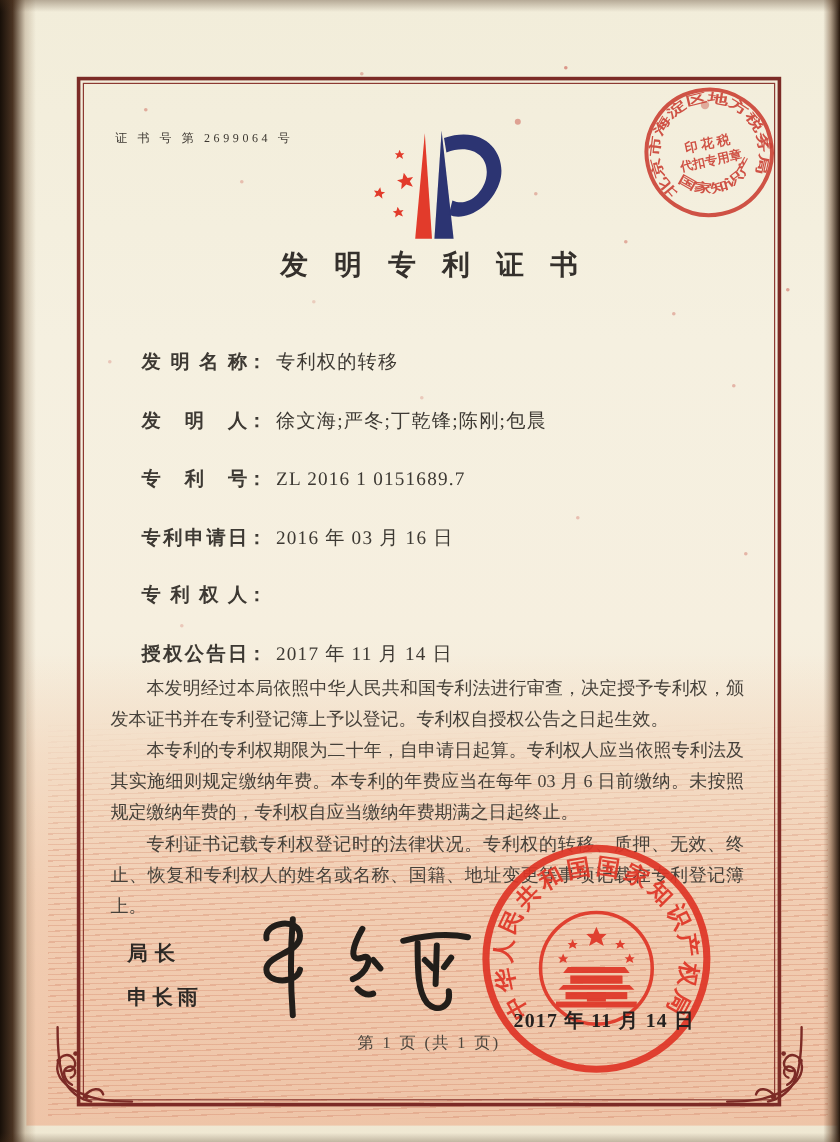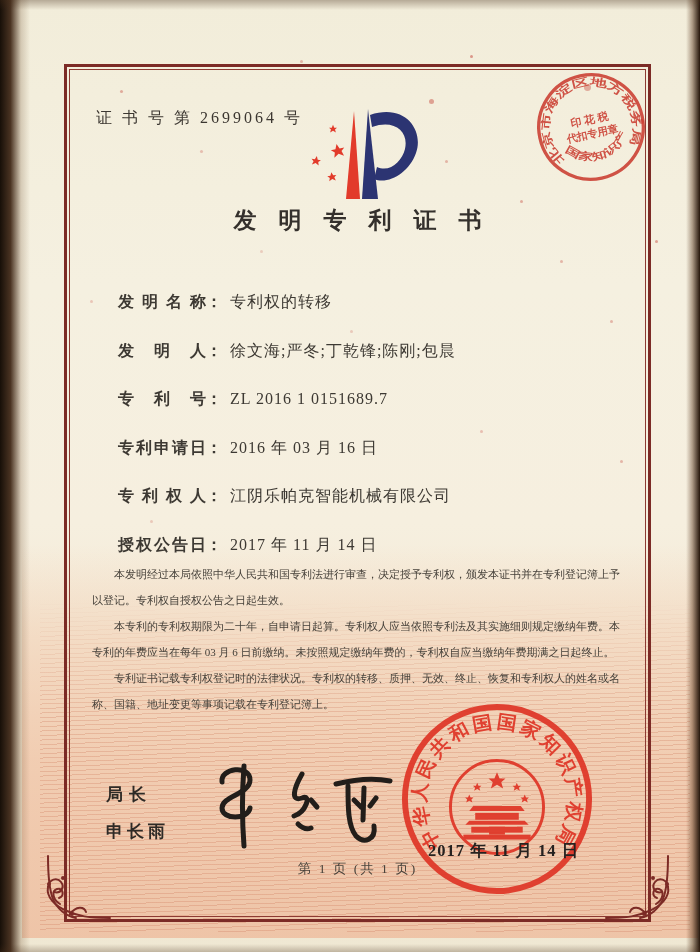--- a/index.html
+++ b/index.html
@@ -30,30 +30,30 @@
   .flourish.br{right:20px;bottom:22px;transform:scaleX(-1);}
   
   .speckles{position:absolute;left:0;top:0;width:3px;height:3px;border-radius:50%;background:transparent;
     box-shadow:120px 90px 0 rgba(190,45,35,.35), 300px 60px 0 rgba(190,45,35,.3), 430px 100px 0 1px rgba(190,45,35,.4),
     470px 55px 0 rgba(190,45,35,.45), 520px 200px 0 rgba(190,45,35,.35), 560px 260px 0 rgba(190,45,35,.3),
     610px 320px 0 rgba(190,45,35,.3), 200px 150px 0 rgba(190,45,35,.25), 640px 120px 0 1px rgba(190,45,35,.5),
     655px 240px 0 rgba(190,45,35,.4), 90px 300px 0 rgba(190,45,35,.22), 350px 330px 0 rgba(190,45,35,.2),
     480px 430px 0 rgba(190,45,35,.25), 620px 460px 0 rgba(190,45,35,.3), 150px 520px 0 rgba(190,45,35,.2),
     586px 86px 0 2px rgba(190,45,35,.35), 445px 160px 0 rgba(190,45,35,.3), 260px 250px 0 rgba(190,45,35,.18);}
   
-  .cert-number{position:absolute;left:96px;top:108px;font-size:16px;letter-spacing:3px;color:#3c3731;}
+  .cert-number{position:absolute;left:96px;top:108px;font-size:10px;letter-spacing:3px;color:#3c3731;}
   .logo{position:absolute;left:288px;top:103px;width:134px;height:104px;}
   .title{position:absolute;left:70px;right:55px;top:205px;text-align:center;font-size:23px;font-weight:700;
     color:#34302c;letter-spacing:22px;text-indent:22px;font-family:Liberation Mono, monospace;}
   .fields{position:absolute;left:96px;top:292px;width:520px;}
   .frow{display:flex;align-items:baseline;height:48.5px;font-size:16px;color:#3d3933;margin-left:22px;}
   .flabel{display:inline-block;width:88px;text-align:justify;text-align-last:justify;font-weight:600;}
   .fcolon{font-weight:600;margin-right:8px;}
   .fvalue{letter-spacing:1px;}
-  .paras{position:absolute;left:92px;top:561px;width:528px;font-size:11px;line-height:26px;
+  .paras{position:absolute;left:92px;top:561px;width:528px;font-size:15px;line-height:26px;
     color:#46413a;text-align:justify;}
   .paras p{margin:0;text-indent:2em;}
   .director-title{position:absolute;left:106px;top:783px;font-size:17px;letter-spacing:6px;color:#2e2a26;font-weight:600;}
   .director-name{position:absolute;left:106px;top:820px;font-size:17px;letter-spacing:4px;color:#2e2a26;font-weight:600;text-align:center;}
   .signature{position:absolute;left:198px;top:748px;width:215px;height:115px;}
   .seal{position:absolute;left:398px;top:700px;width:198px;height:198px;opacity:.92;}
   .seal-date{position:absolute;left:428px;top:840px;font-size:16.5px;font-weight:600;color:#262220;letter-spacing:1px;}
   .tax-stamp{position:absolute;left:534px;top:70px;width:114px;height:114px;transform:rotate(-12deg);opacity:.85;}
   .footer{position:absolute;left:65px;right:50px;top:860px;text-align:center;font-size:13.5px;color:#4a443c;letter-spacing:2px;}
 </style>
@@ -137,21 +137,20 @@
       <span class="fvalue">ZL 2016 1 0151689.7</span>
     </div>
     <div class="frow">
       <span class="flabel">专利申请日</span>
         <span class="fcolon">：</span>
       <span class="fvalue">2016 年 03 月 16 日</span>
     </div>
     <div class="frow">
       <span class="flabel">专利权人</span>
         <span class="fcolon">：</span>
-      <span class="fvalue">江阴乐帕克智能机械有限公司</span>
     </div>
     <div class="frow">
       <span class="flabel">授权公告日</span>
         <span class="fcolon">：</span>
       <span class="fvalue">2017 年 11 月 14 日</span>
     </div>
   </div>
 
   <div class="paras">
     <p>本发明经过本局依照中华人民共和国专利法进行审查，决定授予专利权，颁发本证书并在专利登记簿上予以登记。专利权自授权公告之日起生效。</p>

